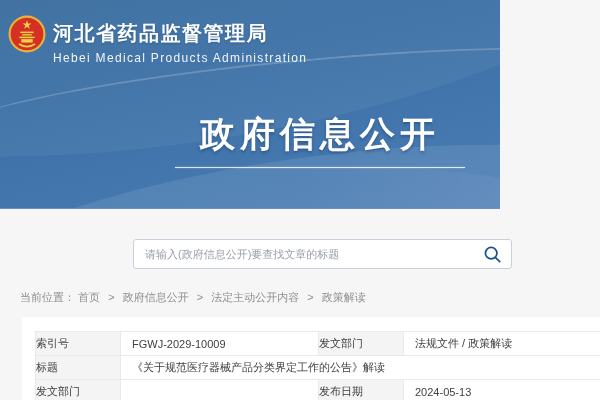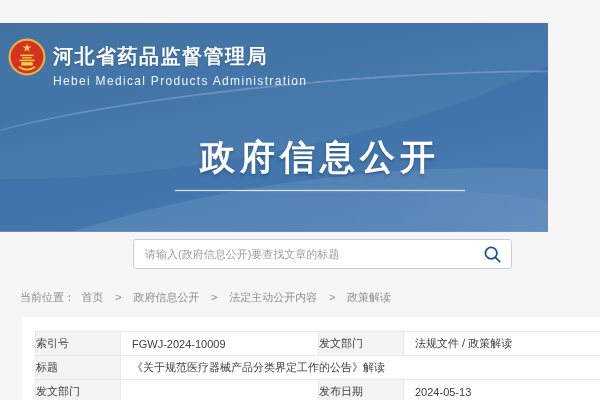--- a/index.html
+++ b/index.html
@@ -4,25 +4,24 @@
 <style>
   html,body { margin:0; padding:0; background:#ffffff; }
   .screen {
     position:relative; width:600px; height:400px; overflow:hidden;
     font-family:"Liberation Sans","DejaVu Sans",sans-serif;
     background:#f6f6f7;
   }
 
   
   .banner {
-    position:absolute; left:0; top:0; width:548px; height:208px;
+    position:absolute; left:0; top:0; width:500px; height:208px;
     background:linear-gradient(168deg,#376a9c 0%,#3a6fa6 35%,#4477ae 70%,#4c7db5 100%);
     overflow:hidden;
     border-bottom:1px solid #6b91bd;
-    margin-top:23px;
   }
   .wave1 { position:absolute; left:-260px; top:-130px; width:920px; height:270px;
     border-radius:50%; background:rgba(255,255,255,0.055); transform:rotate(-9deg); }
   .wave2 { position:absolute; left:-140px; top:152px; width:1000px; height:330px;
     border-radius:50%; background:rgba(255,255,255,0.09); transform:rotate(-6deg); }
   .wave3 { position:absolute; left:-70px; top:58px; width:780px; height:96px;
     border-radius:50%; border-top:2px solid rgba(255,255,255,0.20); transform:rotate(-5deg); }
   .wave4 { position:absolute; right:-220px; top:168px; width:620px; height:210px;
     border-radius:50%; background:linear-gradient(to left, rgba(255,255,255,0.10), rgba(255,255,255,0) 70%);
     transform:rotate(4deg); }
@@ -46,21 +45,21 @@
     background:#ffffff; border:1px solid #c9cfda; border-radius:3px;
     display:flex; align-items:center; box-sizing:border-box; }
   .search-input { flex:1; height:100%; border:none; outline:none; background:transparent;
     font-size:11px; color:#333333; padding:0 6px 0 11px; font-family:inherit; }
   .search-input::placeholder { color:#9aa0a8; }
   .search-btn { width:38px; height:100%; display:flex; align-items:center; justify-content:center;
     background:transparent; border:none; cursor:pointer; padding:0; }
 
   
   .breadcrumb { position:absolute; left:20px; top:290px; font-size:11px; color:#8e8e8e;
-    white-space:nowrap;font-family:Liberation Mono, monospace; }
+    white-space:nowrap; }
   .crumb { cursor:pointer; }
   .crumb-sep { margin:0 5px; }
 
   
   .card { position:absolute; left:22px; top:317px; width:600px; height:130px; background:#ffffff; }
   .info-table { border-collapse:collapse; table-layout:fixed; width:578px;
     margin:14px 0 0 13px; font-size:11px; color:#404040; }
   .info-table td { border:1px solid #e9e9e9; height:23px; padding:0; overflow:hidden;
     white-space:nowrap; }
   .info-table td.lbl { background:#f4f4f4; text-align:left; color:#404040; }
@@ -125,21 +124,21 @@
     <table class="info-table">
       <colgroup>
           <col style="width:85px">
           <col style="width:198px">
           <col style="width:85px">
           <col style="width:210px">
         </colgroup>
       <tbody>
         <tr>
           <td class="lbl">索引号</td>
-          <td class="val">FGWJ-2024-10009</td>
+          <td class="val">FGWJ-2029-10009</td>
           <td class="lbl">发文部门</td>
           <td class="val">法规文件 / 政策解读</td>
         </tr>
         <tr>
           <td class="lbl">标题</td>
           <td class="val" colspan="3">《关于规范医疗器械产品分类界定工作的公告》解读</td>
         </tr>
         <tr>
           <td class="lbl">发文部门</td>
           <td class="val"></td>

